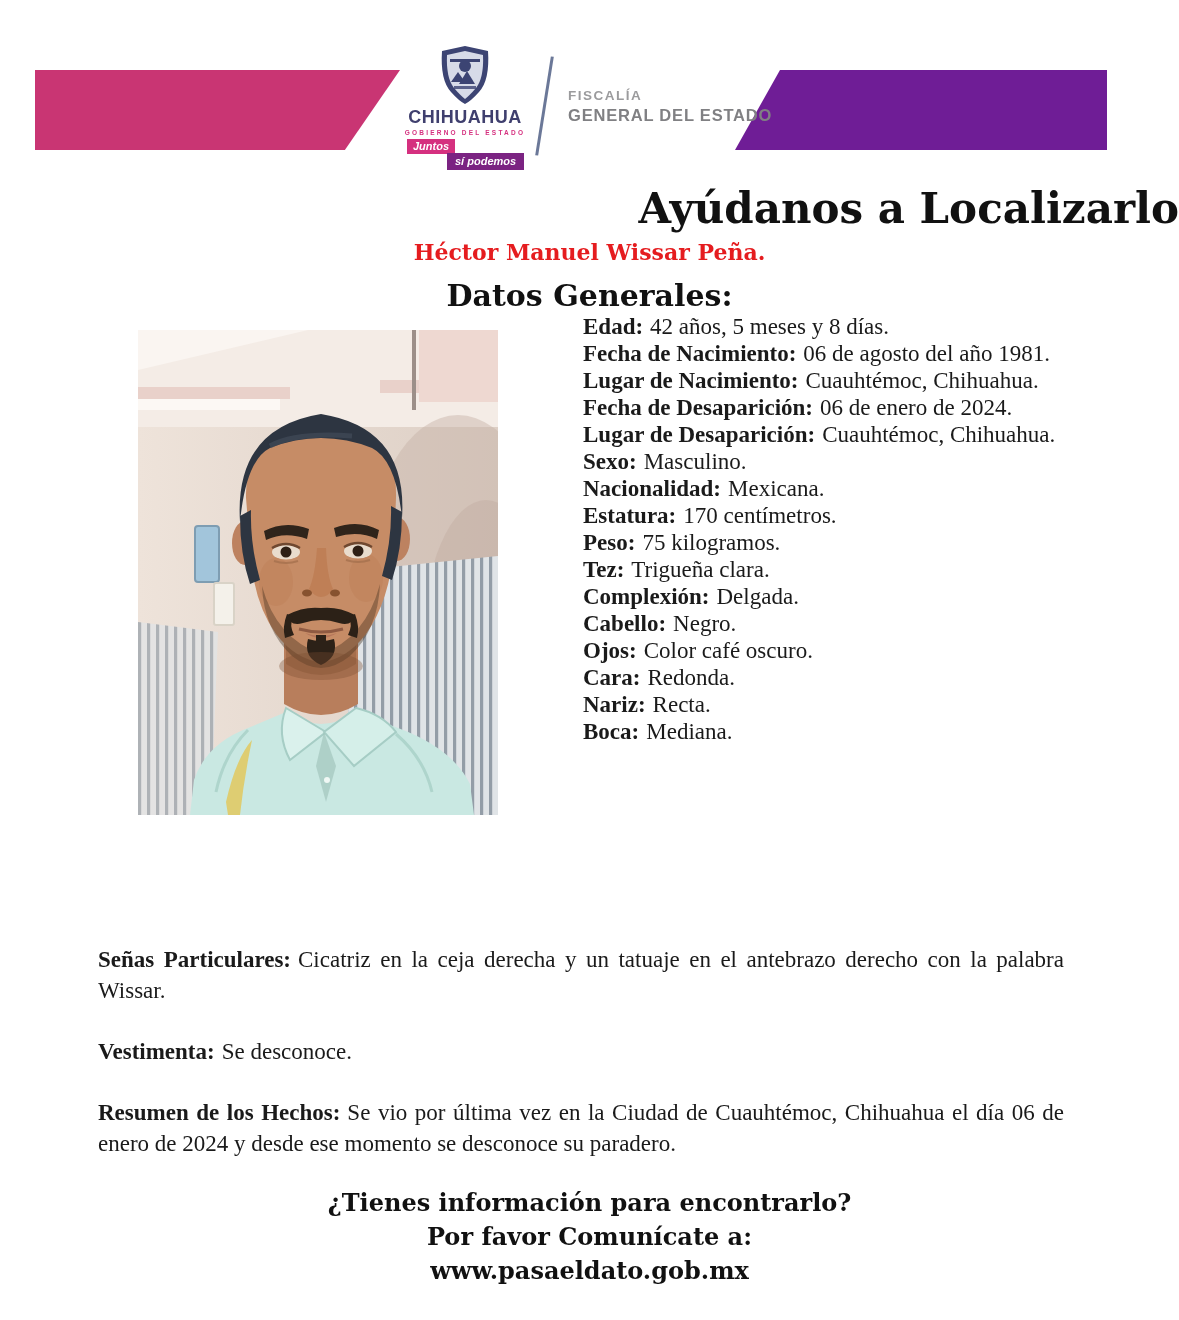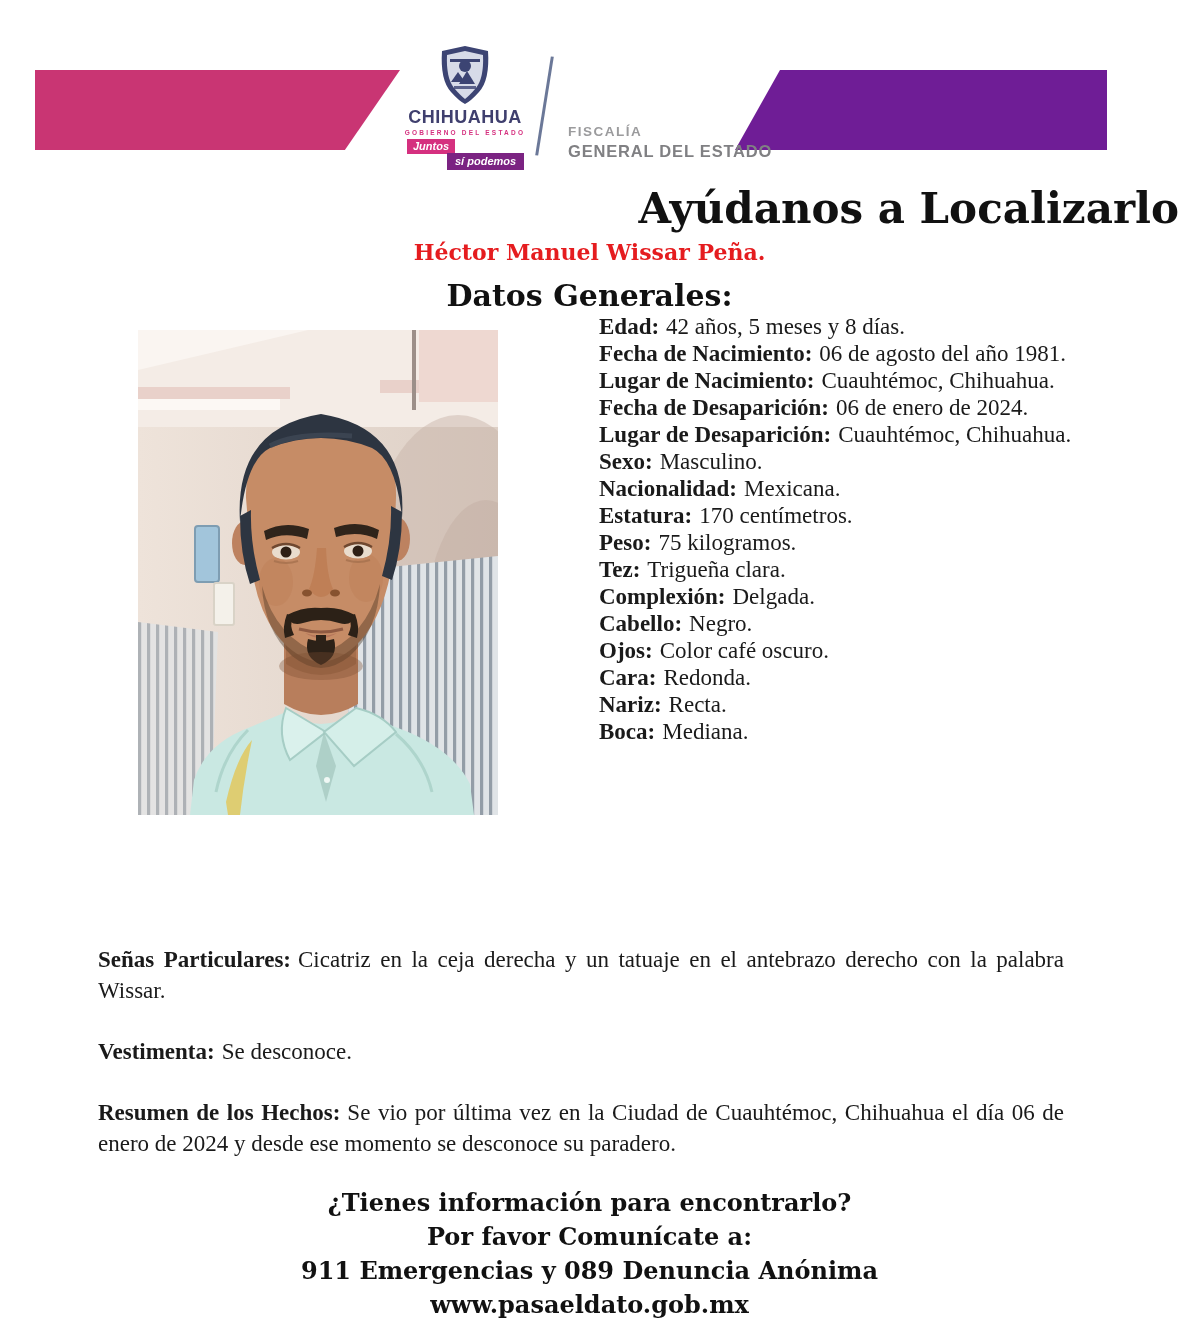--- a/index.html
+++ b/index.html
@@ -17,35 +17,35 @@
   .logo-name{font-family:"Liberation Sans",sans-serif;font-weight:bold;font-size:18px;
              color:var(--navy);letter-spacing:.5px;margin-top:1px;}
   .logo-sub{font-family:"Liberation Sans",sans-serif;font-weight:bold;font-size:6.5px;
             color:var(--badge-pink);letter-spacing:2.2px;margin-top:1px;}
   .logo-badge{position:relative;height:28px;margin-top:3px;font-family:"Liberation Sans",sans-serif;
               font-style:italic;font-weight:bold;color:#fff;}
   .badge-l{position:absolute;left:4px;top:0;background:var(--badge-pink);padding:1px 6px 2px;font-size:11px;}
   .badge-r{position:absolute;left:44px;top:14px;background:var(--badge-purple);padding:2px 8px 3px;font-size:11px;}
   .divider{position:absolute;left:543px;top:56px;width:3px;height:100px;background:#6b7898;transform:rotate(9deg);}
   .agency{position:absolute;left:568px;top:88px;font-family:"Liberation Sans",sans-serif;font-weight:bold;}
-  .agency-1{font-size:13.5px;color:var(--gray-light);letter-spacing:1.5px;margin-top:36px;}
+  .agency-1{font-size:13.5px;color:var(--gray-light);letter-spacing:1.5px;}
   .agency-2{font-size:16.5px;color:var(--gray);letter-spacing:.8px;margin-top:3px;}
 
   
   .title{position:absolute;left:0;width:1179px;text-align:center;
          font-family:"DejaVu Serif",serif;font-weight:bold;white-space:nowrap;}
   .t-main{top:184px;font-size:42px;color:#111;text-align:right;}
   .t-name{top:239px;font-size:22px;color:var(--red);}
   .t-section{top:278px;font-size:30px;color:#111;}
 
   
   .photo{position:absolute;left:138px;top:330px;width:360px;height:485px;}
 
   
-  .datos{position:absolute;left:599px;top:313px;width:479px;}
+  .datos{position:absolute;left:583px;top:313px;width:479px;}
   .datos p{margin:0;font-size:23px;line-height:27px;text-align:justify;color:#1a1a1a;}
   .datos b{margin-right:7px;}
 
   
   .paras{position:absolute;left:98px;top:944px;width:966px;}
   .paras p{margin:0 0 30px;font-size:23px;line-height:31px;text-align:justify;color:#1a1a1a;}
   .paras b{margin-right:7px;}
 
   
   .footer{position:absolute;left:0;top:1186px;width:1179px;text-align:center;
@@ -198,17 +198,16 @@
       <p><b>Señas Particulares:</b><span>Cicatriz en la ceja derecha y un tatuaje en el antebrazo derecho con la palabra Wissar.</span></p>
 
       <p><b>Vestimenta:</b><span>Se desconoce.</span></p>
 
       <p><b>Resumen de los Hechos:</b><span>Se vio por última vez en la Ciudad de Cuauhtémoc, Chihuahua el día 06 de enero de 2024 y desde ese momento se desconoce su paradero.</span></p>
     </div>
 
   <div class="footer">
     <div class="f-question">¿Tienes información para encontrarlo?</div>
     <div class="f-contact">Por favor Comunícate a:</div>
-    <div class="f-phones">911 Emergencias y 089 Denuncia Anónima</div>
     <div class="f-site">www.pasaeldato.gob.mx</div>
   </div>
 
 </div>
 
 </body></html>

